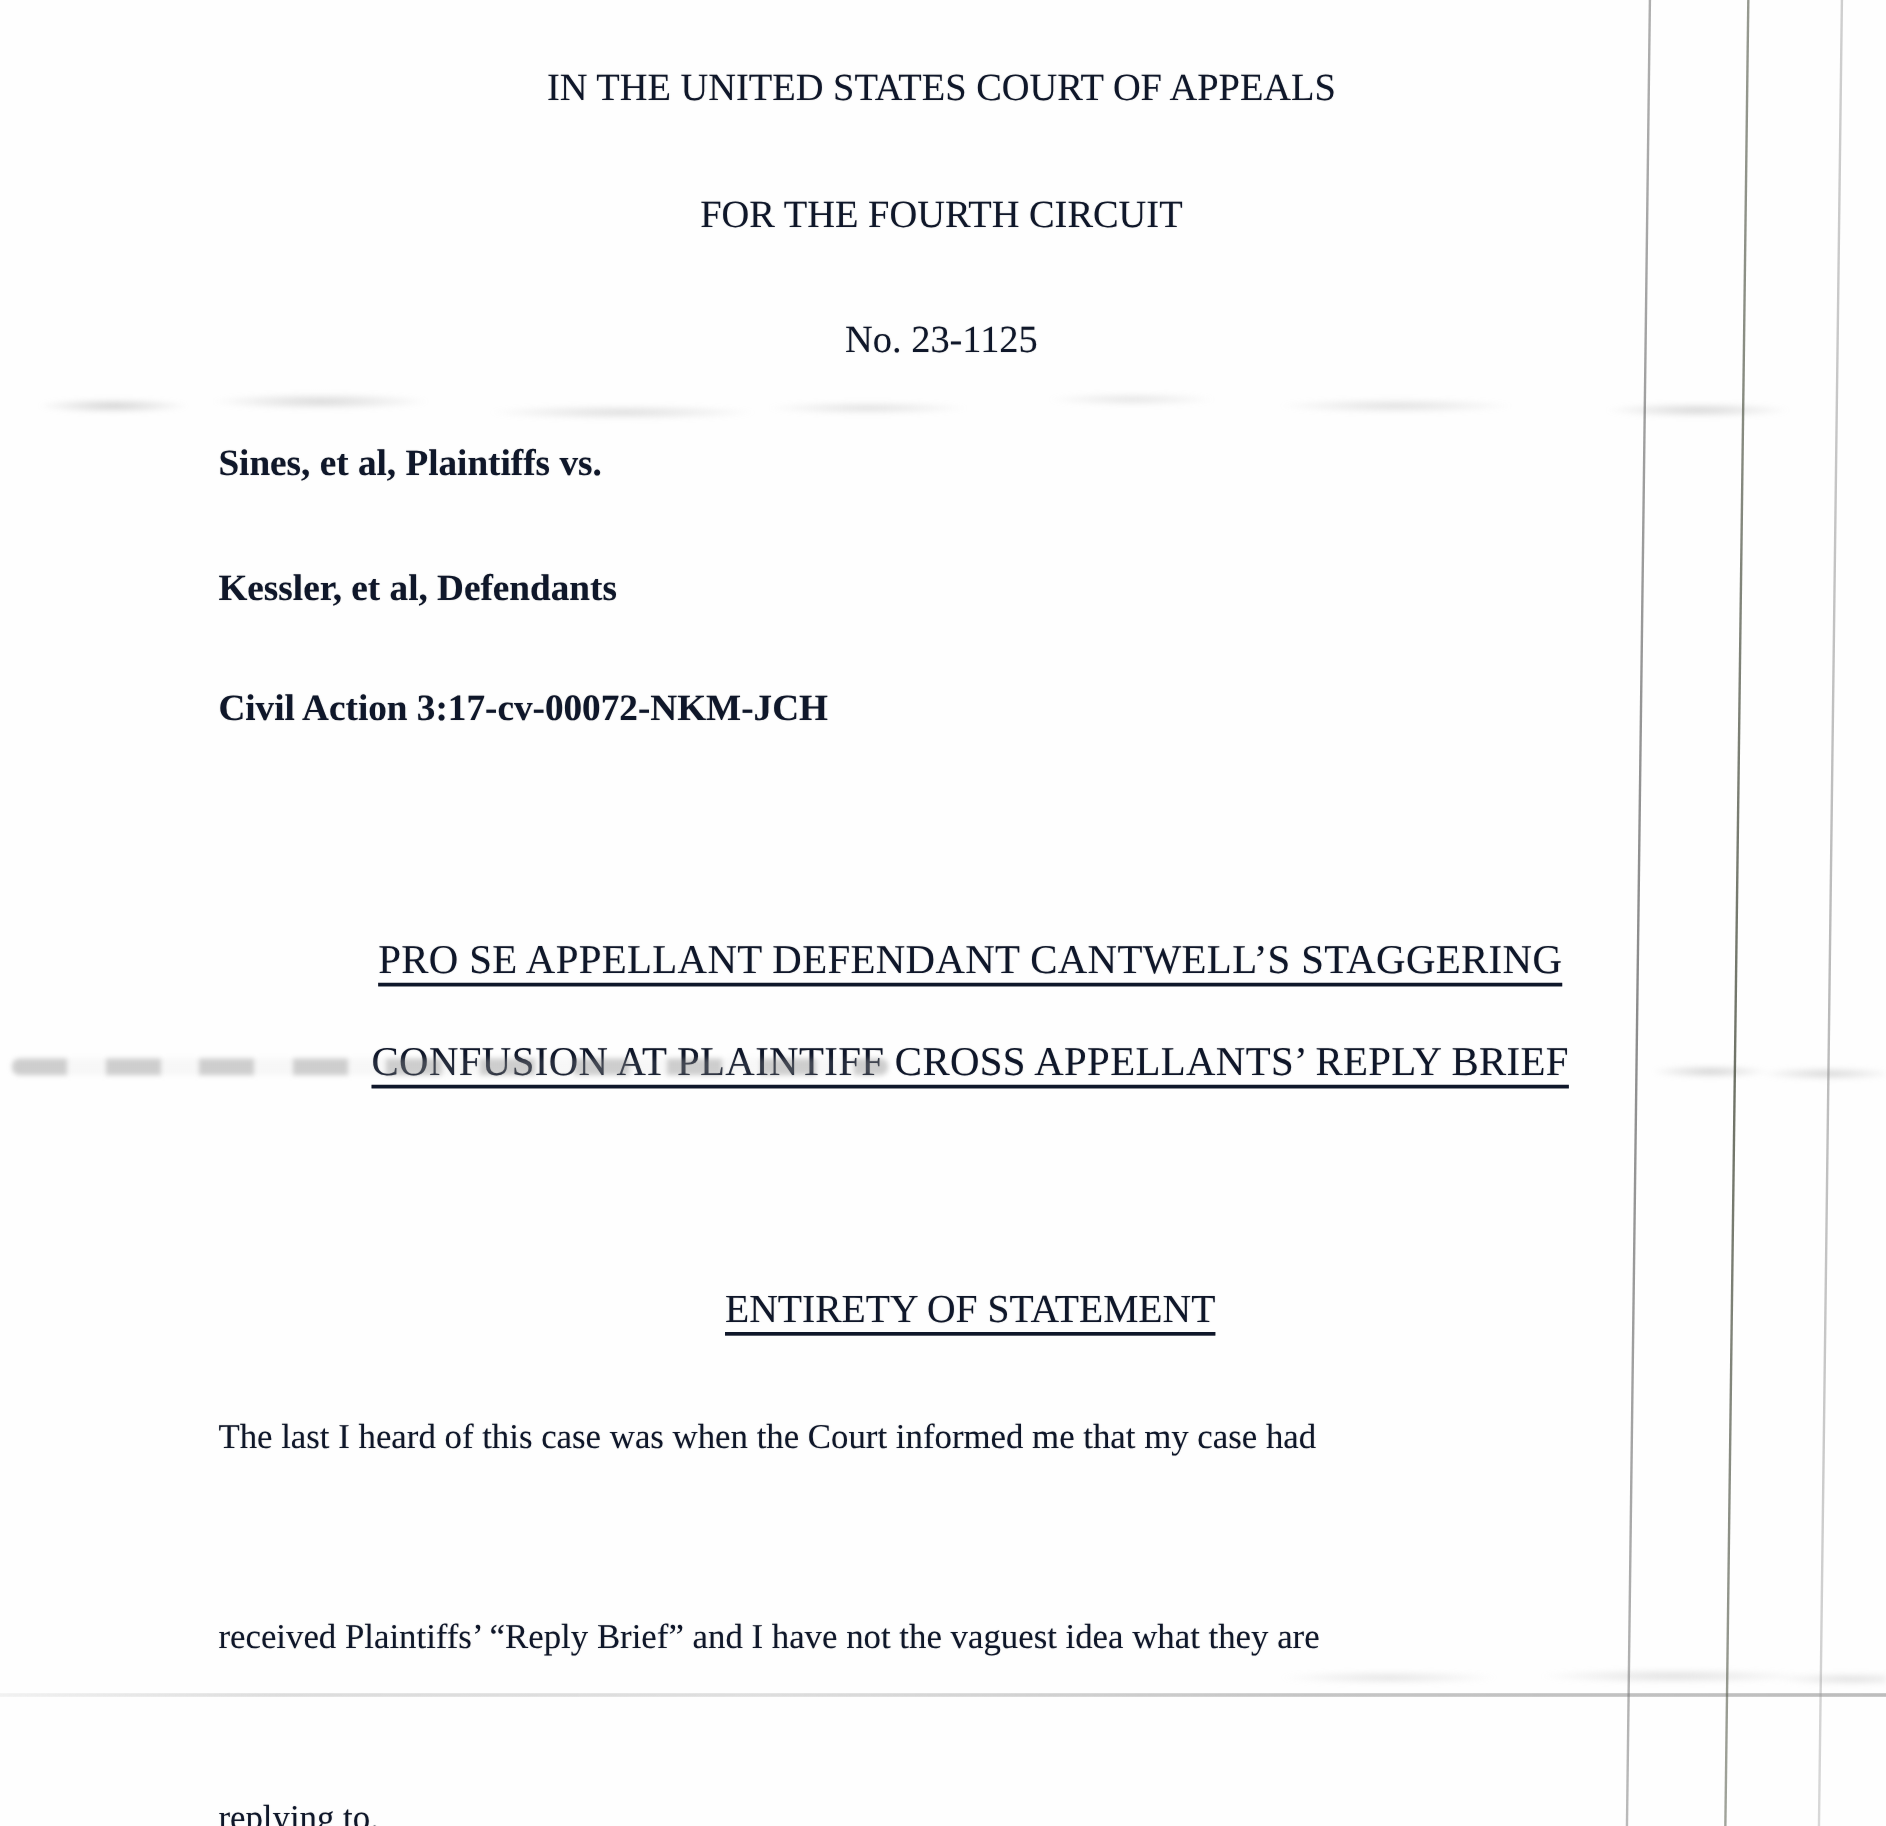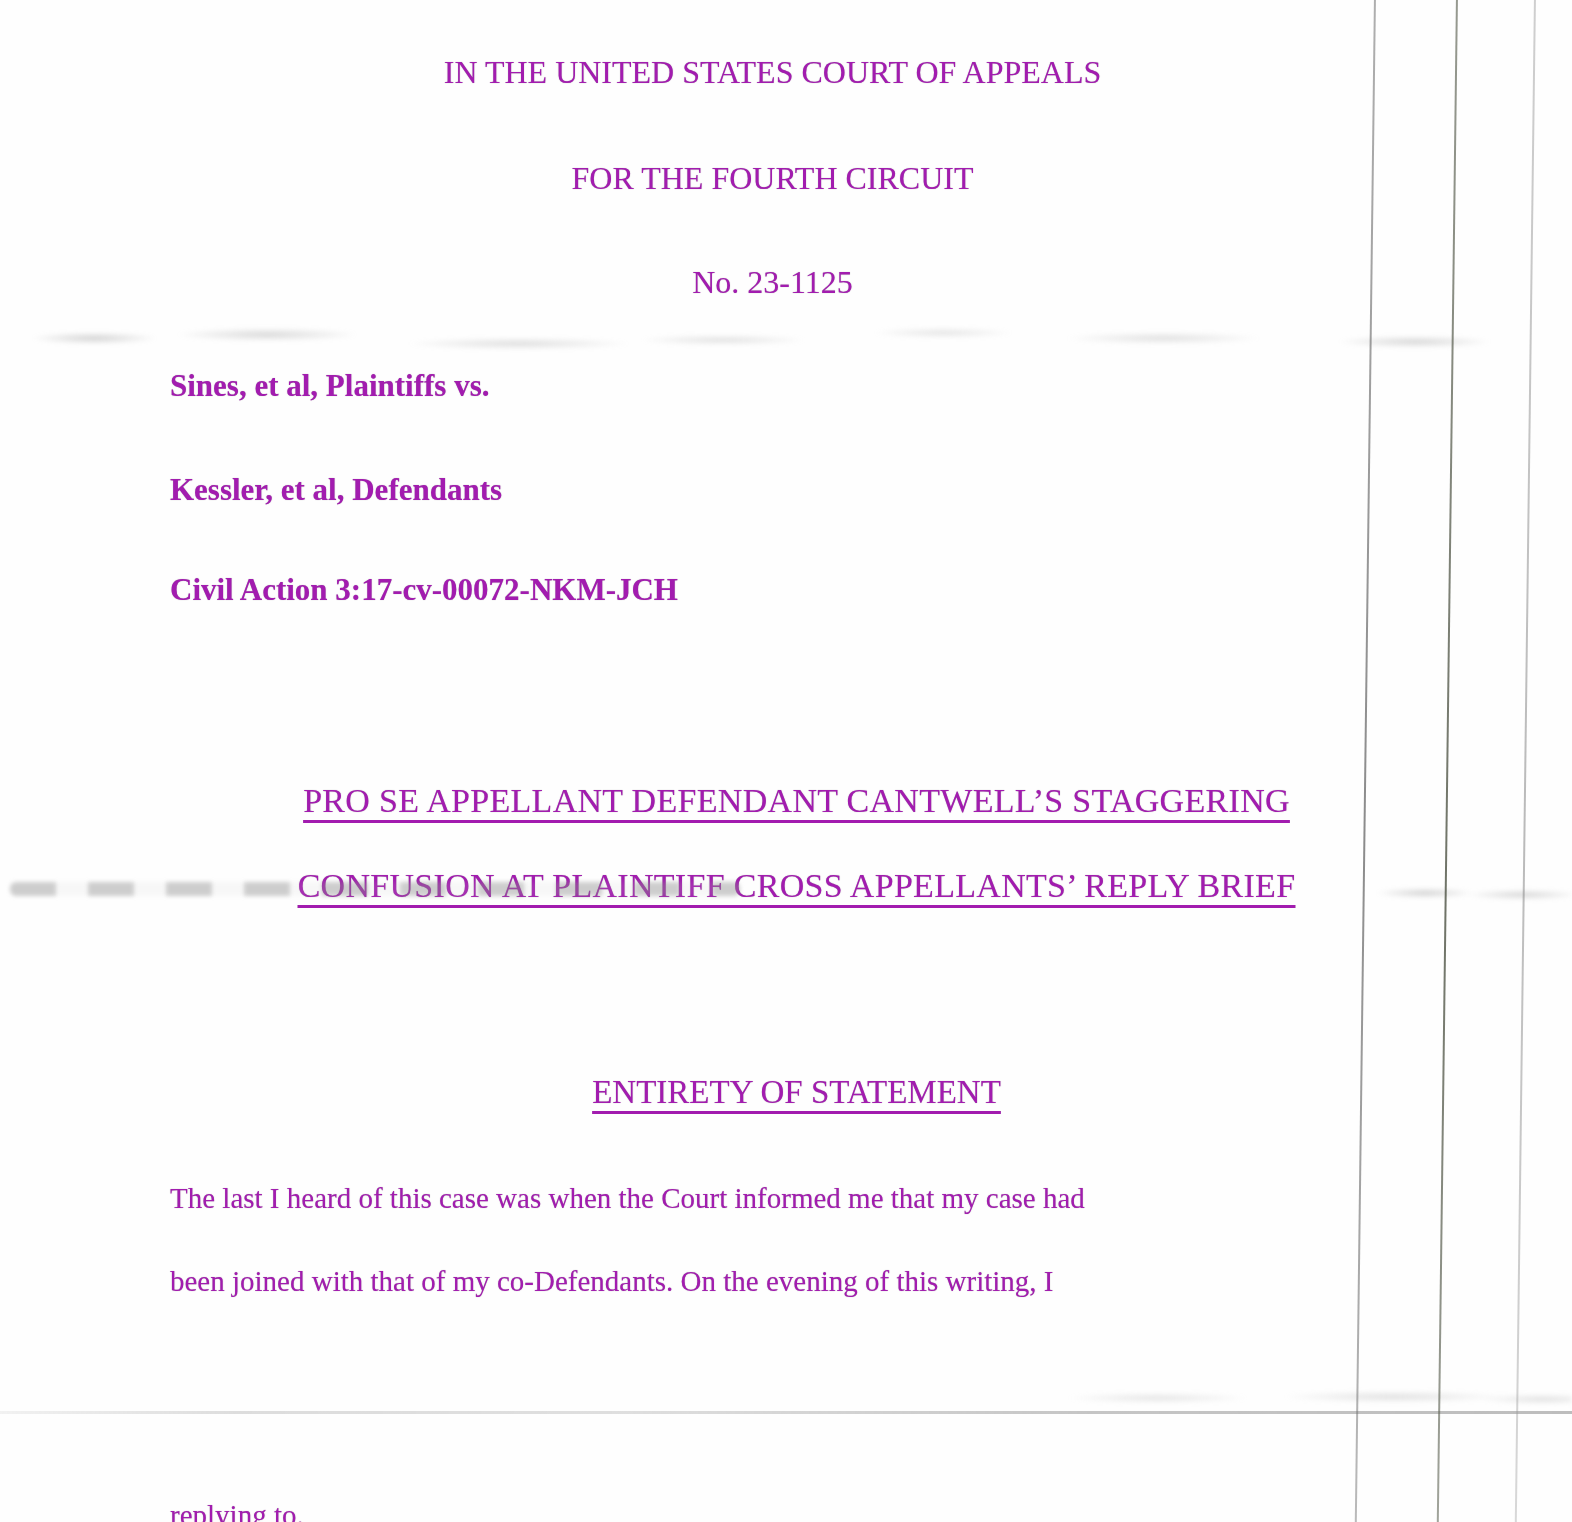--- a/index.html
+++ b/index.html
@@ -9,22 +9,23 @@
     overflow: hidden; position: relative;
     font-family: "Liberation Serif", "DejaVu Serif", serif;
   }
   .page {
     position: absolute; inset: 0;
     background: #fefefe;
   }
   .txt {
     position: absolute;
     white-space: nowrap;
-    color: #a21caf;
+    color: #0f172a;
     text-shadow: 0 0 1px rgba(45,45,45,0.38);
+    margin-left: 12px;
   }
   .center { left: 0; width: 1545px; text-align: center; }
   .h  { font-size: 32px; }
   .cap { font-size: 31px; left: 170px; font-weight: bold; }
   .title { font-size: 34px; letter-spacing: 0.3px; }
   .heading { font-size: 33px; }
   .body-line { font-size: 29px; left: 170px; }
   .u {
     text-decoration: underline;
     text-decoration-thickness: 2.5px;
@@ -103,22 +104,22 @@
 
   <div class="txt center title u" style="top:867px">CONFUSION AT PLAINTIFF CROSS APPELLANTS’ REPLY BRIEF</div>
 
   <div class="smudge smudge-mid-left"></div>
   <div class="smudge smudge-mid-right"></div>
 
   <div class="txt center heading u" style="top:1074px">ENTIRETY OF STATEMENT</div>
 
   <div class="txt body-line" style="top:1182px">The last I heard of this case was when the Court informed me that my case had</div>
 
-  <div class="txt body-line" style="top:1265px">been joined with that of my co-Defendants. On the evening of this writing, I</div>
 
+  <div class="txt body-line" style="top:1348px">received Plaintiffs’ “Reply Brief” and I have not the vaguest idea what they are</div>
 
   <div class="txt body-line" style="top:1499px">replying to.</div>
 
   <div class="smudge smudge-bottom-right"></div>
   <div class="smudge crease-line"></div>
 
   <div class="fold fold-a"></div>
   <div class="fold fold-b"></div>
   <div class="fold fold-c"></div>
 

